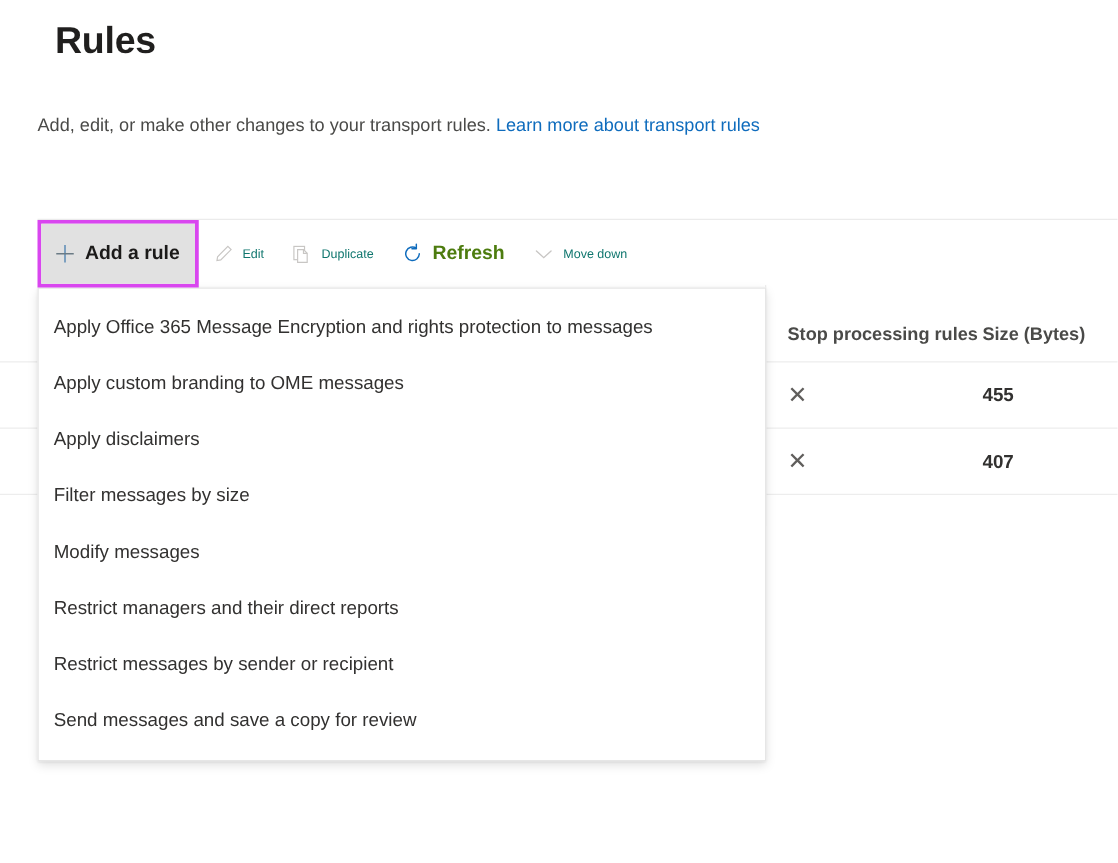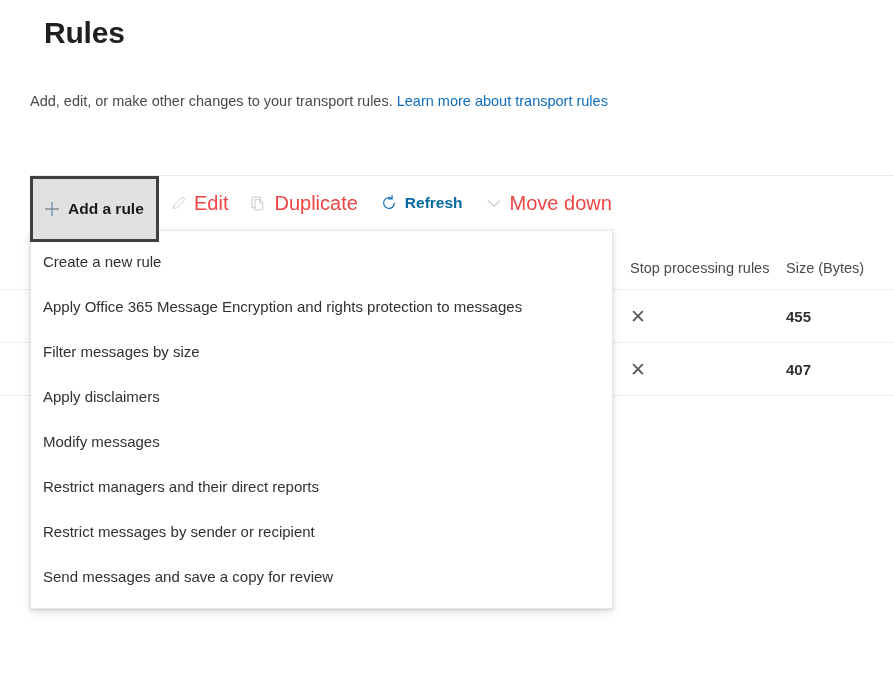--- a/index.html
+++ b/index.html
@@ -64,39 +64,39 @@
     align-items: center;
     gap: 0px;
   }
   .cmd-btn {
     display: flex;
     align-items: center;
     gap: 7px;
     height: 50px;
     padding: 0 11px;
     font-size: 15px;
-    color: #0369a1;
+    color: #4d7c0f;
     background: transparent;
     border: none;
     cursor: pointer;
     white-space: nowrap;
     font-family: "Liberation Sans", sans-serif;
   }
   .cmd-btn .cmd-label { font-weight: bold; font-size: 15.5px; }
   .cmd-btn.disabled { color: #a19f9d; cursor: default; }
-  .cmd-btn.disabled .cmd-label { font-weight: normal; font-size: 20px; color:#ef4444;}
+  .cmd-btn.disabled .cmd-label { font-weight: normal; font-size: 10px; color:#0f766e;}
 
   
   .add-rule-wrap {
     position: absolute;
     left: 30px;
     top: 176px;
     width: 129px;
-    height: 66px;
-    border: 3px solid #404040;
+    height: 54px;
+    border: 3px solid #d946ef;
     box-sizing: border-box;
     z-index: 6;
   }
   .add-rule-btn {
     width: 100%;
     height: 100%;
     background: #e1e1e1;
     border: none;
     display: flex;
     align-items: center;
@@ -165,21 +165,21 @@
     font-size: 14.5px;
     color: #4a4a48;
     white-space: nowrap;
     overflow: hidden;
   }
   .col-name { width: 400px; }
   .col-priority { width: 212px; }
   .col-stop { width: 174px; padding-left: 18px; }
   .col-size { width: 108px; text-align: left; padding-left: 0px; }
   .table-row.header .col-stop,
-  .table-row.header .col-size { color: #4a4a48; font-size: 14.5px; font-weight: normal; }
+  .table-row.header .col-size { color: #4a4a48; font-size: 14.5px; font-weight: bold; }
   .table-row .col-size .size-val { font-weight: bold; color: #323130; font-size: 15px; }
   .x-mark { color: #605e5c; font-size: 19px; line-height: 1; font-weight: 300; }
   .table-vline {
     position: absolute;
     left: 612px;
     top: 228px;
     width: 1px;
     height: 193px;
     background: #ededed;
     z-index: 0;
@@ -284,21 +284,21 @@
       <svg width="20" height="20" viewBox="0 0 20 20">
         <path d="M10 3v14" stroke="#5a8ab5" stroke-width="1.2"></path>
         <path d="M3 10h14" stroke="#6b7b85" stroke-width="1.2"></path>
       </svg>
     </span>
     <span class="cmd-label">Add a rule</span>
   </button>
 </div>
 
 <div class="dropdown">
-  <div class="dropdown-item">Create a new rule</div>
   <div class="dropdown-item">Apply Office 365 Message Encryption and rights protection to messages</div>
+  <div class="dropdown-item">Apply custom branding to OME messages</div>
+  <div class="dropdown-item">Apply disclaimers</div>
   <div class="dropdown-item">Filter messages by size</div>
-  <div class="dropdown-item">Apply disclaimers</div>
   <div class="dropdown-item">Modify messages</div>
   <div class="dropdown-item">Restrict managers and their direct reports</div>
   <div class="dropdown-item">Restrict messages by sender or recipient</div>
   <div class="dropdown-item">Send messages and save a copy for review</div>
 </div>
 
 </body></html>

